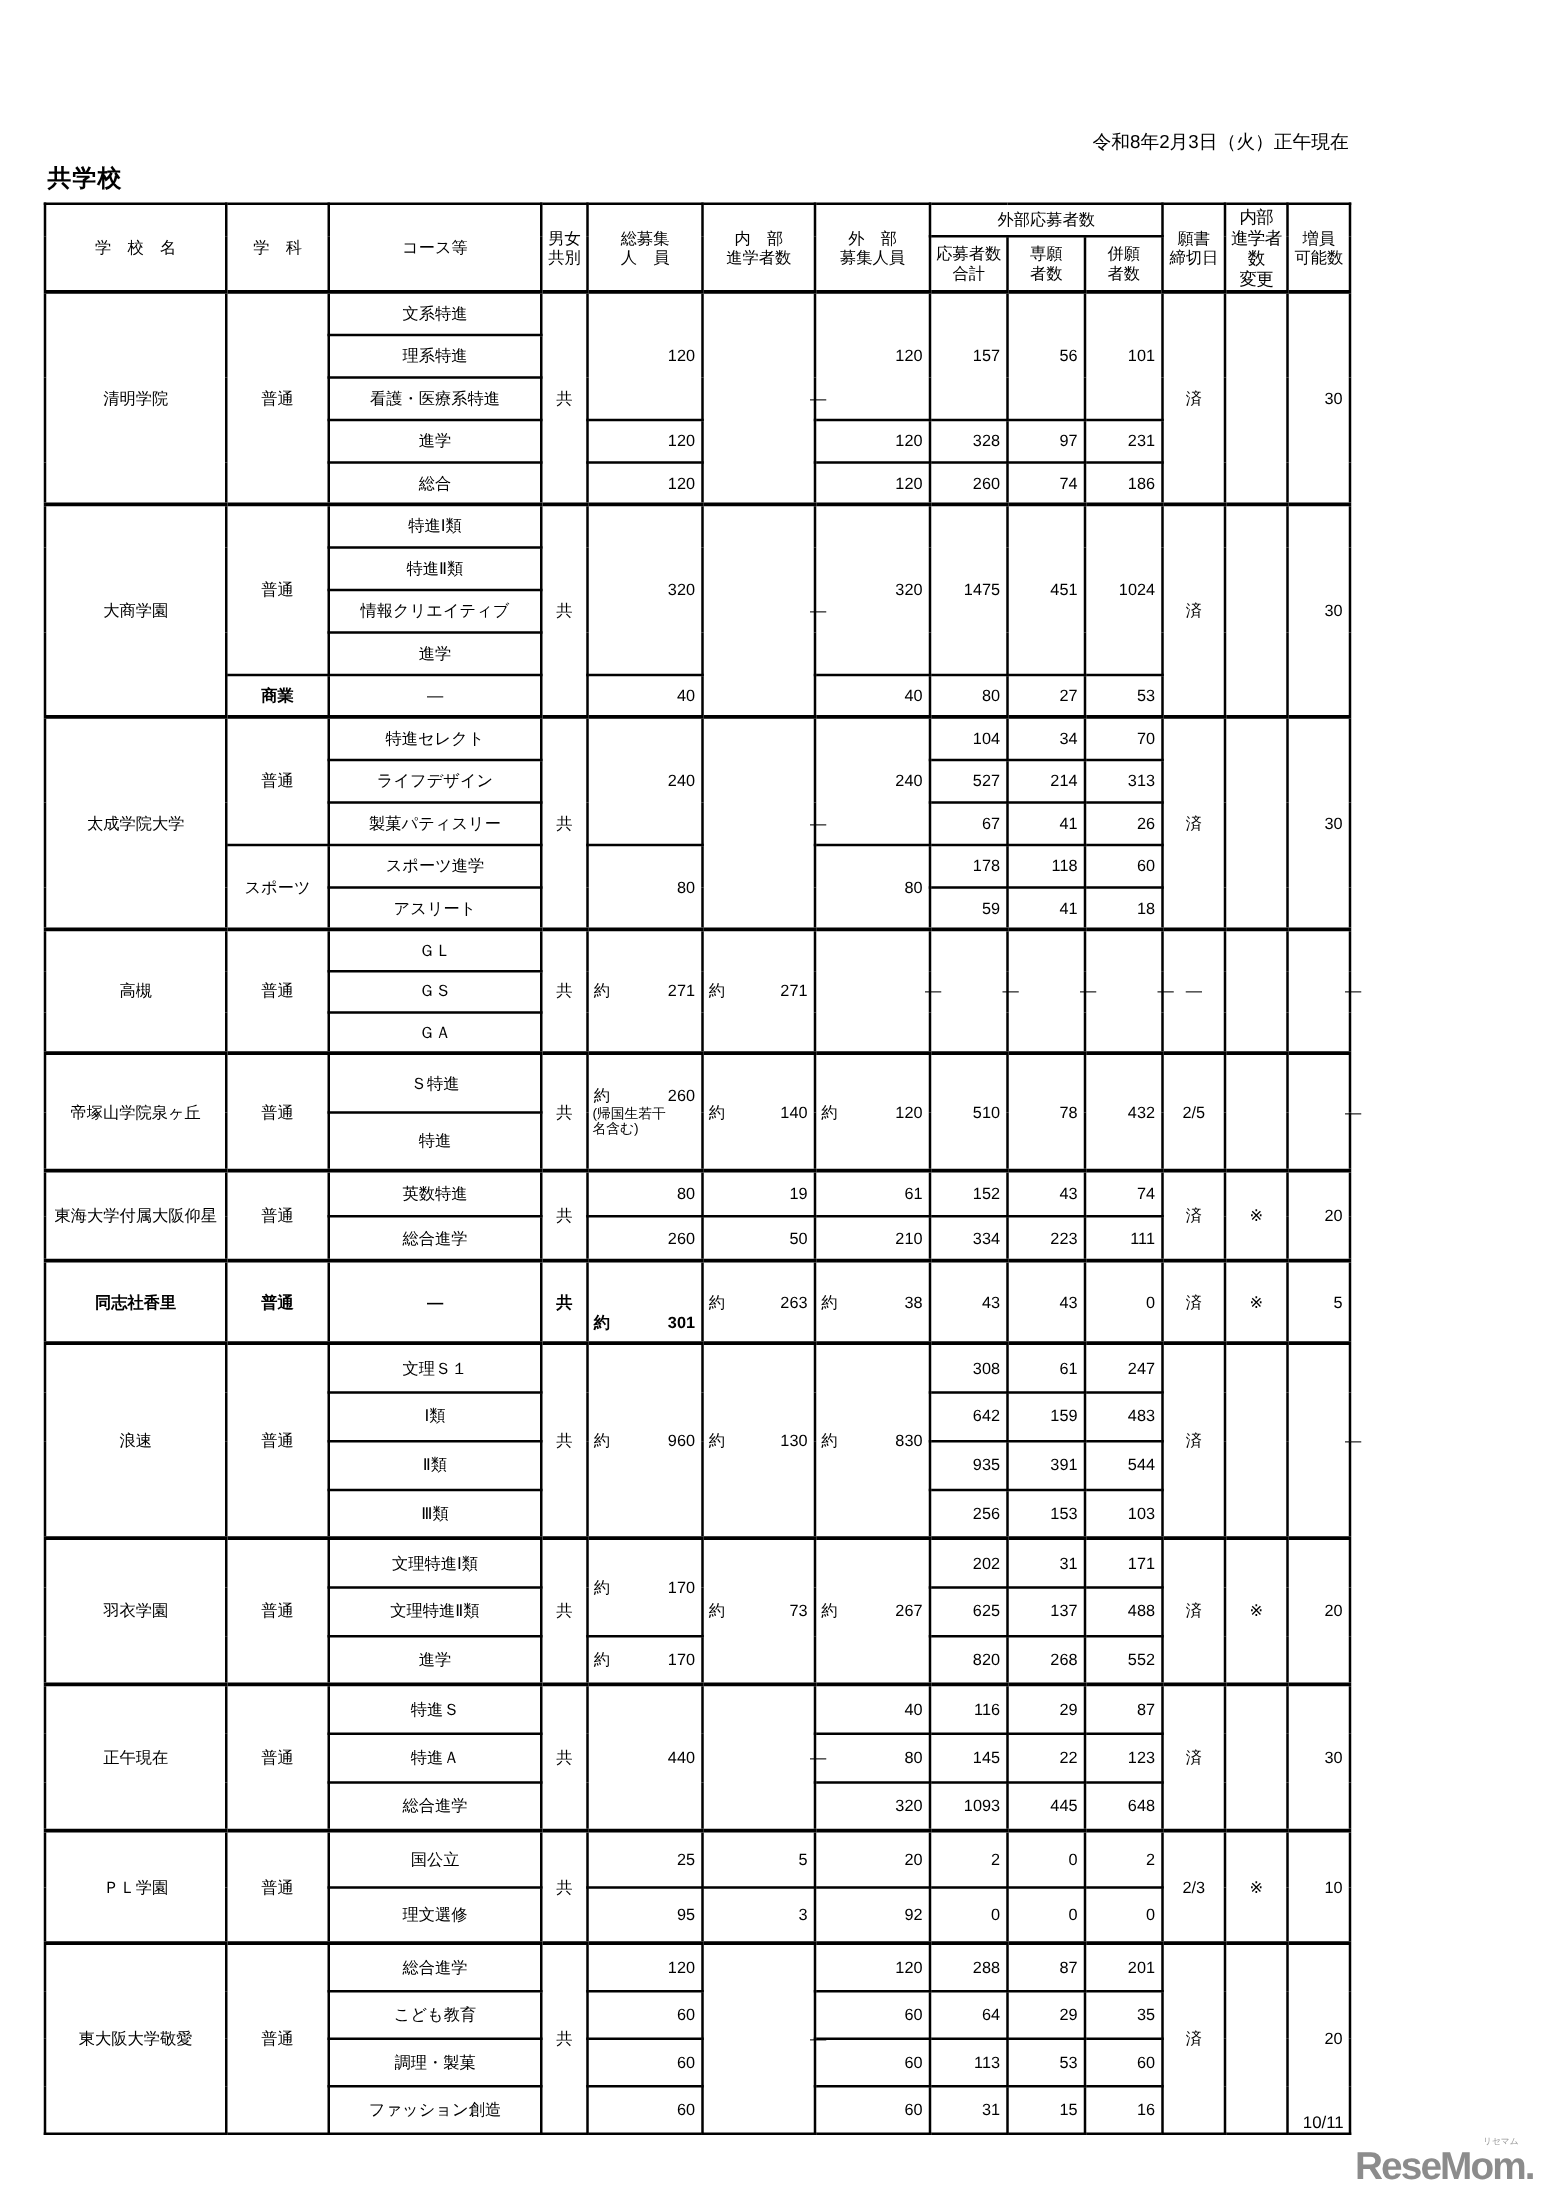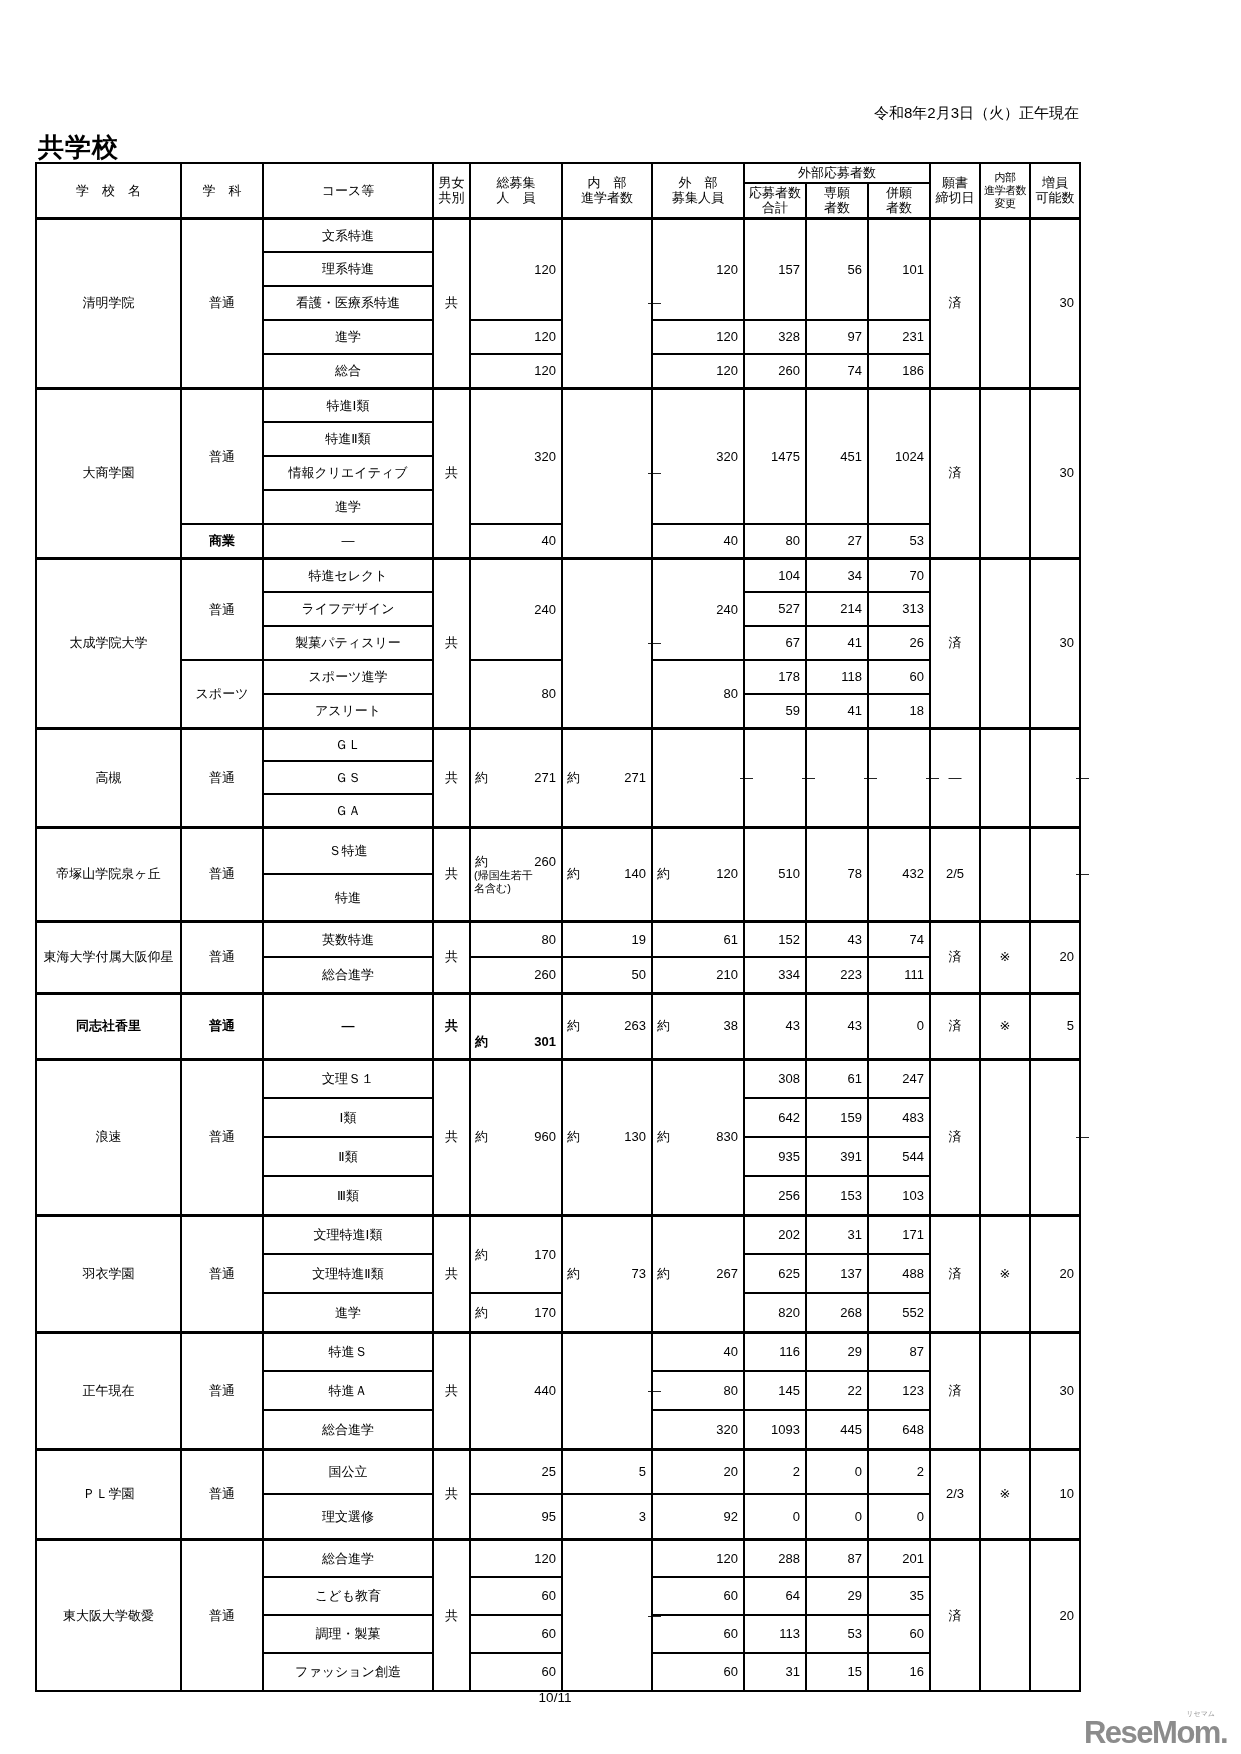--- a/index.html
+++ b/index.html
@@ -3,42 +3,42 @@
 <meta charset="utf-8">
 <style>
   html,body{margin:0;padding:0;background:#fff;}
   .page{position:relative;width:1241px;height:1754px;background:#ffffff;overflow:hidden;
         font-family:"Liberation Sans","DejaVu Sans",sans-serif;color:#000;}
   .page-title{position:absolute;top:76px;left:35px;width:1072px;text-align:center;
         font-size:27px;font-weight:bold;letter-spacing:1px;}
   .note{position:absolute;left:35px;width:1072px;text-align:right;box-sizing:border-box;}
   .note1{top:104px;font-size:15px;padding-right:28px;}
   .note2{top:124px;font-size:13.5px;padding-right:2px;}
-  .coed{position:absolute;top:130px;left:38px;font-size:26px;font-weight:bold;letter-spacing:1px;}
+  .coed{position:absolute;top:130px;left:38px;font-size:19px;font-weight:bold;letter-spacing:1px;}
   table{position:absolute;top:162px;left:35px;border-collapse:collapse;table-layout:fixed;}
   col.c0{width:145px}col.c1{width:82px}col.c2{width:170px}col.c3{width:37px}
   col.c4{width:92px}col.c5{width:90px}col.c6{width:92px}col.c7{width:62px}
   col.c8{width:62px}col.c9{width:62px}col.c10{width:50px}col.c11{width:50px}col.c12{width:50px}
   th,td{border:2px solid #000;font-size:13px;text-align:center;vertical-align:middle;
         padding:0 2px;line-height:1.2;white-space:pre-line;overflow:visible;}
   thead th{font-weight:normal;line-height:1.18;padding:1px 1px;}
   thead tr.top{height:20px;}
   thead tr.sub{height:26px;}
   thead th.hb{border-bottom:3px solid #000;}
-  thead th.small{font-size:11px;letter-spacing:-0.5px;}
+  thead th.small{font-size:14px;letter-spacing:-0.5px;}
   tbody tr.block-start td{border-top:3px solid #000;}
   td.num{text-align:right;padding-right:5px;}
   td.dash{text-align:right;padding:0;}
   td.dash .ov{display:inline-block;margin-right:-10px;position:relative;z-index:3;}
   td.ap{padding:0;}
   .apw{width:100%;}
   .approx{display:flex;justify-content:space-between;align-items:center;padding:0 5px 0 4px;}
   .sub{font-size:11px;text-align:left;padding-left:3px;line-height:1.15;white-space:pre-line;}
   td.bold, td.bold *{font-weight:bold;margin-top:16px;}
-  .page-num{position:absolute;top:1690px;left:35px;width:1040px;text-align:center;font-size:13.5px;}
+  .page-num{position:absolute;top:1690px;left:35px;width:1040px;text-align:right;font-size:13.5px;}
   .logo{position:absolute;right:14px;bottom:6px;color:#8c8c8c;font-size:31px;font-weight:bold;
         letter-spacing:-1.5px;line-height:1;}
   .logo-ruby{position:absolute;top:-7px;right:12px;font-size:7px;font-weight:normal;
         letter-spacing:0;color:#9a9a9a;}
 </style>
 </head>
 <body>
 
 <div class="page">
   <div class="note note1">令和8年2月3日（火）正午現在</div>

